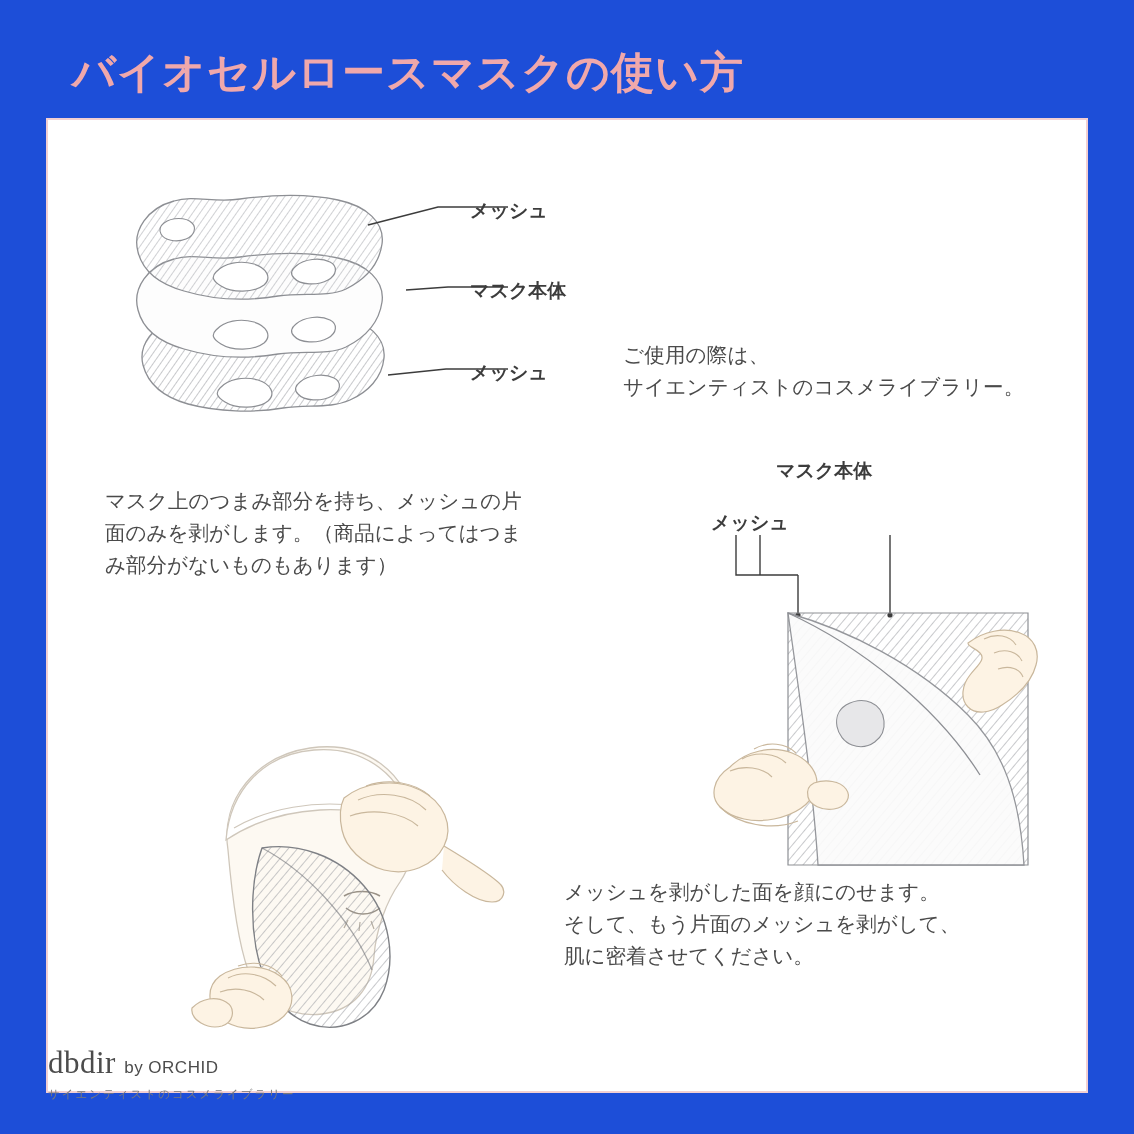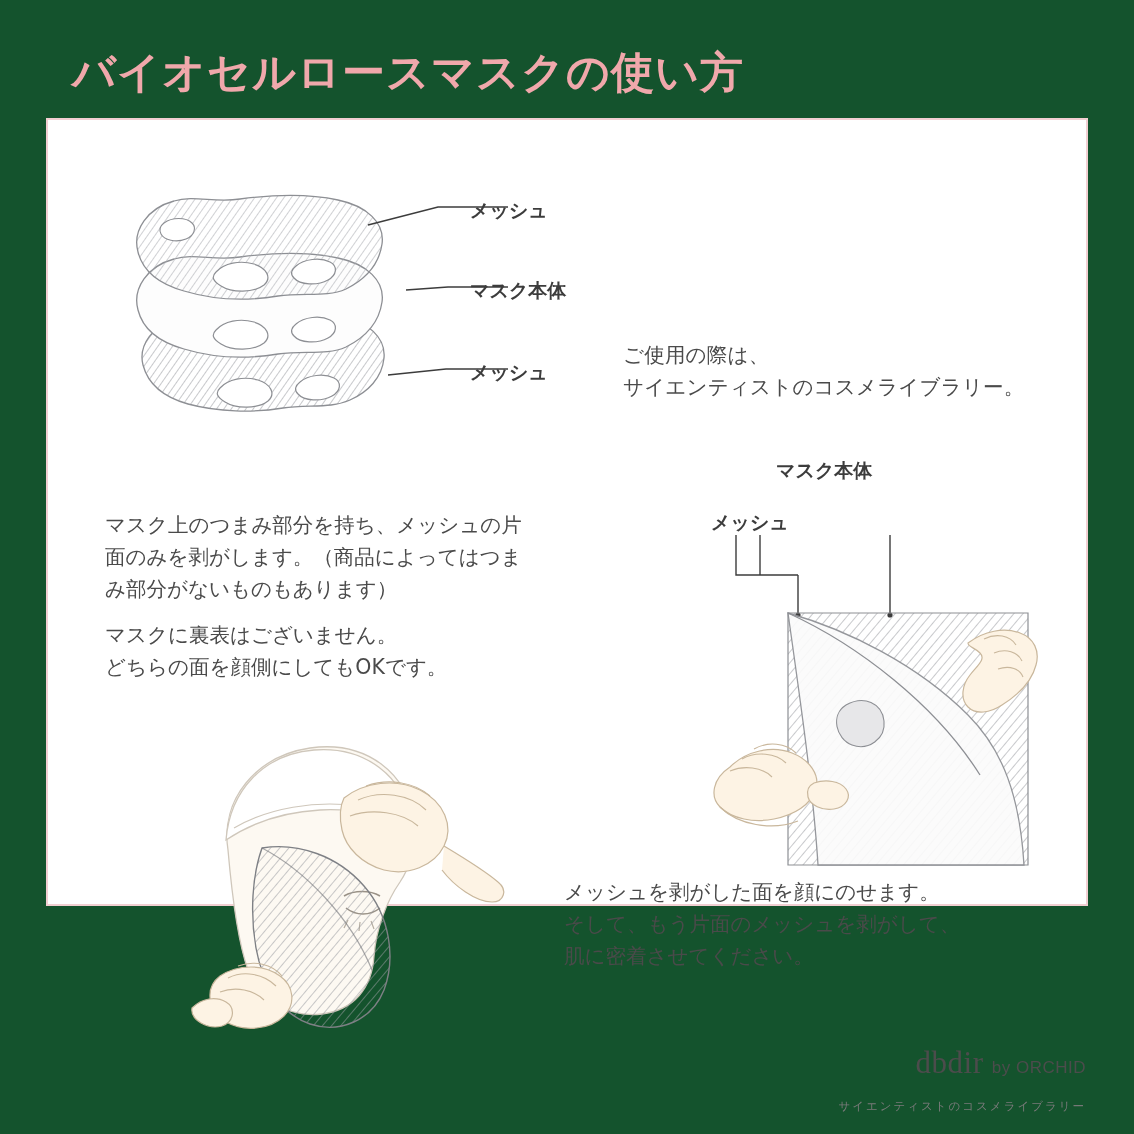--- a/index.html
+++ b/index.html
@@ -10,39 +10,39 @@
   body {
     width: 1134px;
     height: 1134px;
     font-family: "Liberation Sans", "DejaVu Sans", sans-serif;
     overflow: hidden;
   }
   .page {
     position: relative;
     width: 1134px;
     height: 1134px;
-    background: #14532d;
+    background: #1d4ed8;
     box-sizing: border-box;
   }
   .title {
     position: absolute;
     left: 72px;
     top: 44px;
     font-size: 43px;
     font-weight: bold;
     letter-spacing: 1px;
     color: #f0a8ab;
     font-family: "DejaVu Sans", "Liberation Sans", sans-serif;
   }
   .card {
     position: absolute;
     left: 46px;
     top: 118px;
     width: 1042px;
-    height: 788px;
+    height: 975px;
     background: #ffffff;
     border: 2px solid #f2cfd2;
     box-sizing: border-box;
   }
   .txt {
     position: absolute;
     color: #4a4a4a;
     font-family: "DejaVu Sans", "Liberation Sans", sans-serif;
     line-height: 1.55;
     white-space: pre-line;
@@ -62,35 +62,35 @@
   }
   .para-right-top2 {
     left: 620px; top: 340px;
     font-size: 20.5px;
     letter-spacing: 0.2px;
   }
   .brand {
     position: absolute;
     left: 0; right: 0;
     top: 1050px;
-    text-align: right;
+    text-align: left;
   }
   .brand-main {
     font-family: "Liberation Serif", "DejaVu Serif", serif;
     font-size: 31px;
     color: #4c4c4c;
     letter-spacing: 0.5px;
   }
   .brand-main .by {
     font-family: "Liberation Sans", sans-serif;
     font-size: 17px;
     letter-spacing: 0.5px;
   }
   .brand-sub {
-    margin-top: 18px;
+    margin-top: 6px;
     font-family: "DejaVu Sans", sans-serif;
     font-size: 11.5px;
     color: #7a7a7a;
     letter-spacing: 2px;
   }
   svg { display: block; }
   .art { position: absolute; }
 </style>
 </head>
 <body>
@@ -135,25 +135,23 @@
       <path d="M320 215 L378 209 L440 209" fill="none" stroke="#3c3c3c" stroke-width="1.4"></path>
     </svg>
 
     <div class="label" style="left:422px; top:78px;">メッシュ</div>
     <div class="label" style="left:422px; top:158px;">マスク本体</div>
     <div class="label" style="left:422px; top:240px;">メッシュ</div>
 
     <div class="txt para-right-top2" style="left:575px; top:220px;">ご使用の際は、
 サイエンティストのコスメライブラリー。</div>
 
-    <div class="txt" style="left:57px; top:390px; font-size:20.5px; width:520px;">マスク上のつまみ部分を持ち、メッシュの片
+    <div class="txt" style="left:57px; top:366px; font-size:20.5px; width:520px;">マスク上のつまみ部分を持ち、メッシュの片
 面のみを剥がします。（商品によってはつま
 み部分がないものもあります）</div>
-    <div class="txt" style="left:57px; top:500px; font-size:20.5px; width:520px;">マスクに裏表はございません。
-どちらの面を顔側にしてもOKです。</div>
 
     <div class="label" style="left:728px; top:338px;">マスク本体</div>
     <div class="label" style="left:663px; top:390px;">メッシュ</div>
 
     <svg class="art" style="left:620px; top:415px;" width="420" height="350" viewBox="0 0 420 350">
       <defs>
         <pattern id="hatchC" width="7" height="7" patternTransform="rotate(40)" patternUnits="userSpaceOnUse">
           <line x1="0" y1="0" x2="0" y2="7" stroke="#9a9ca1" stroke-width="1.1"></line>
         </pattern>
       </defs>

